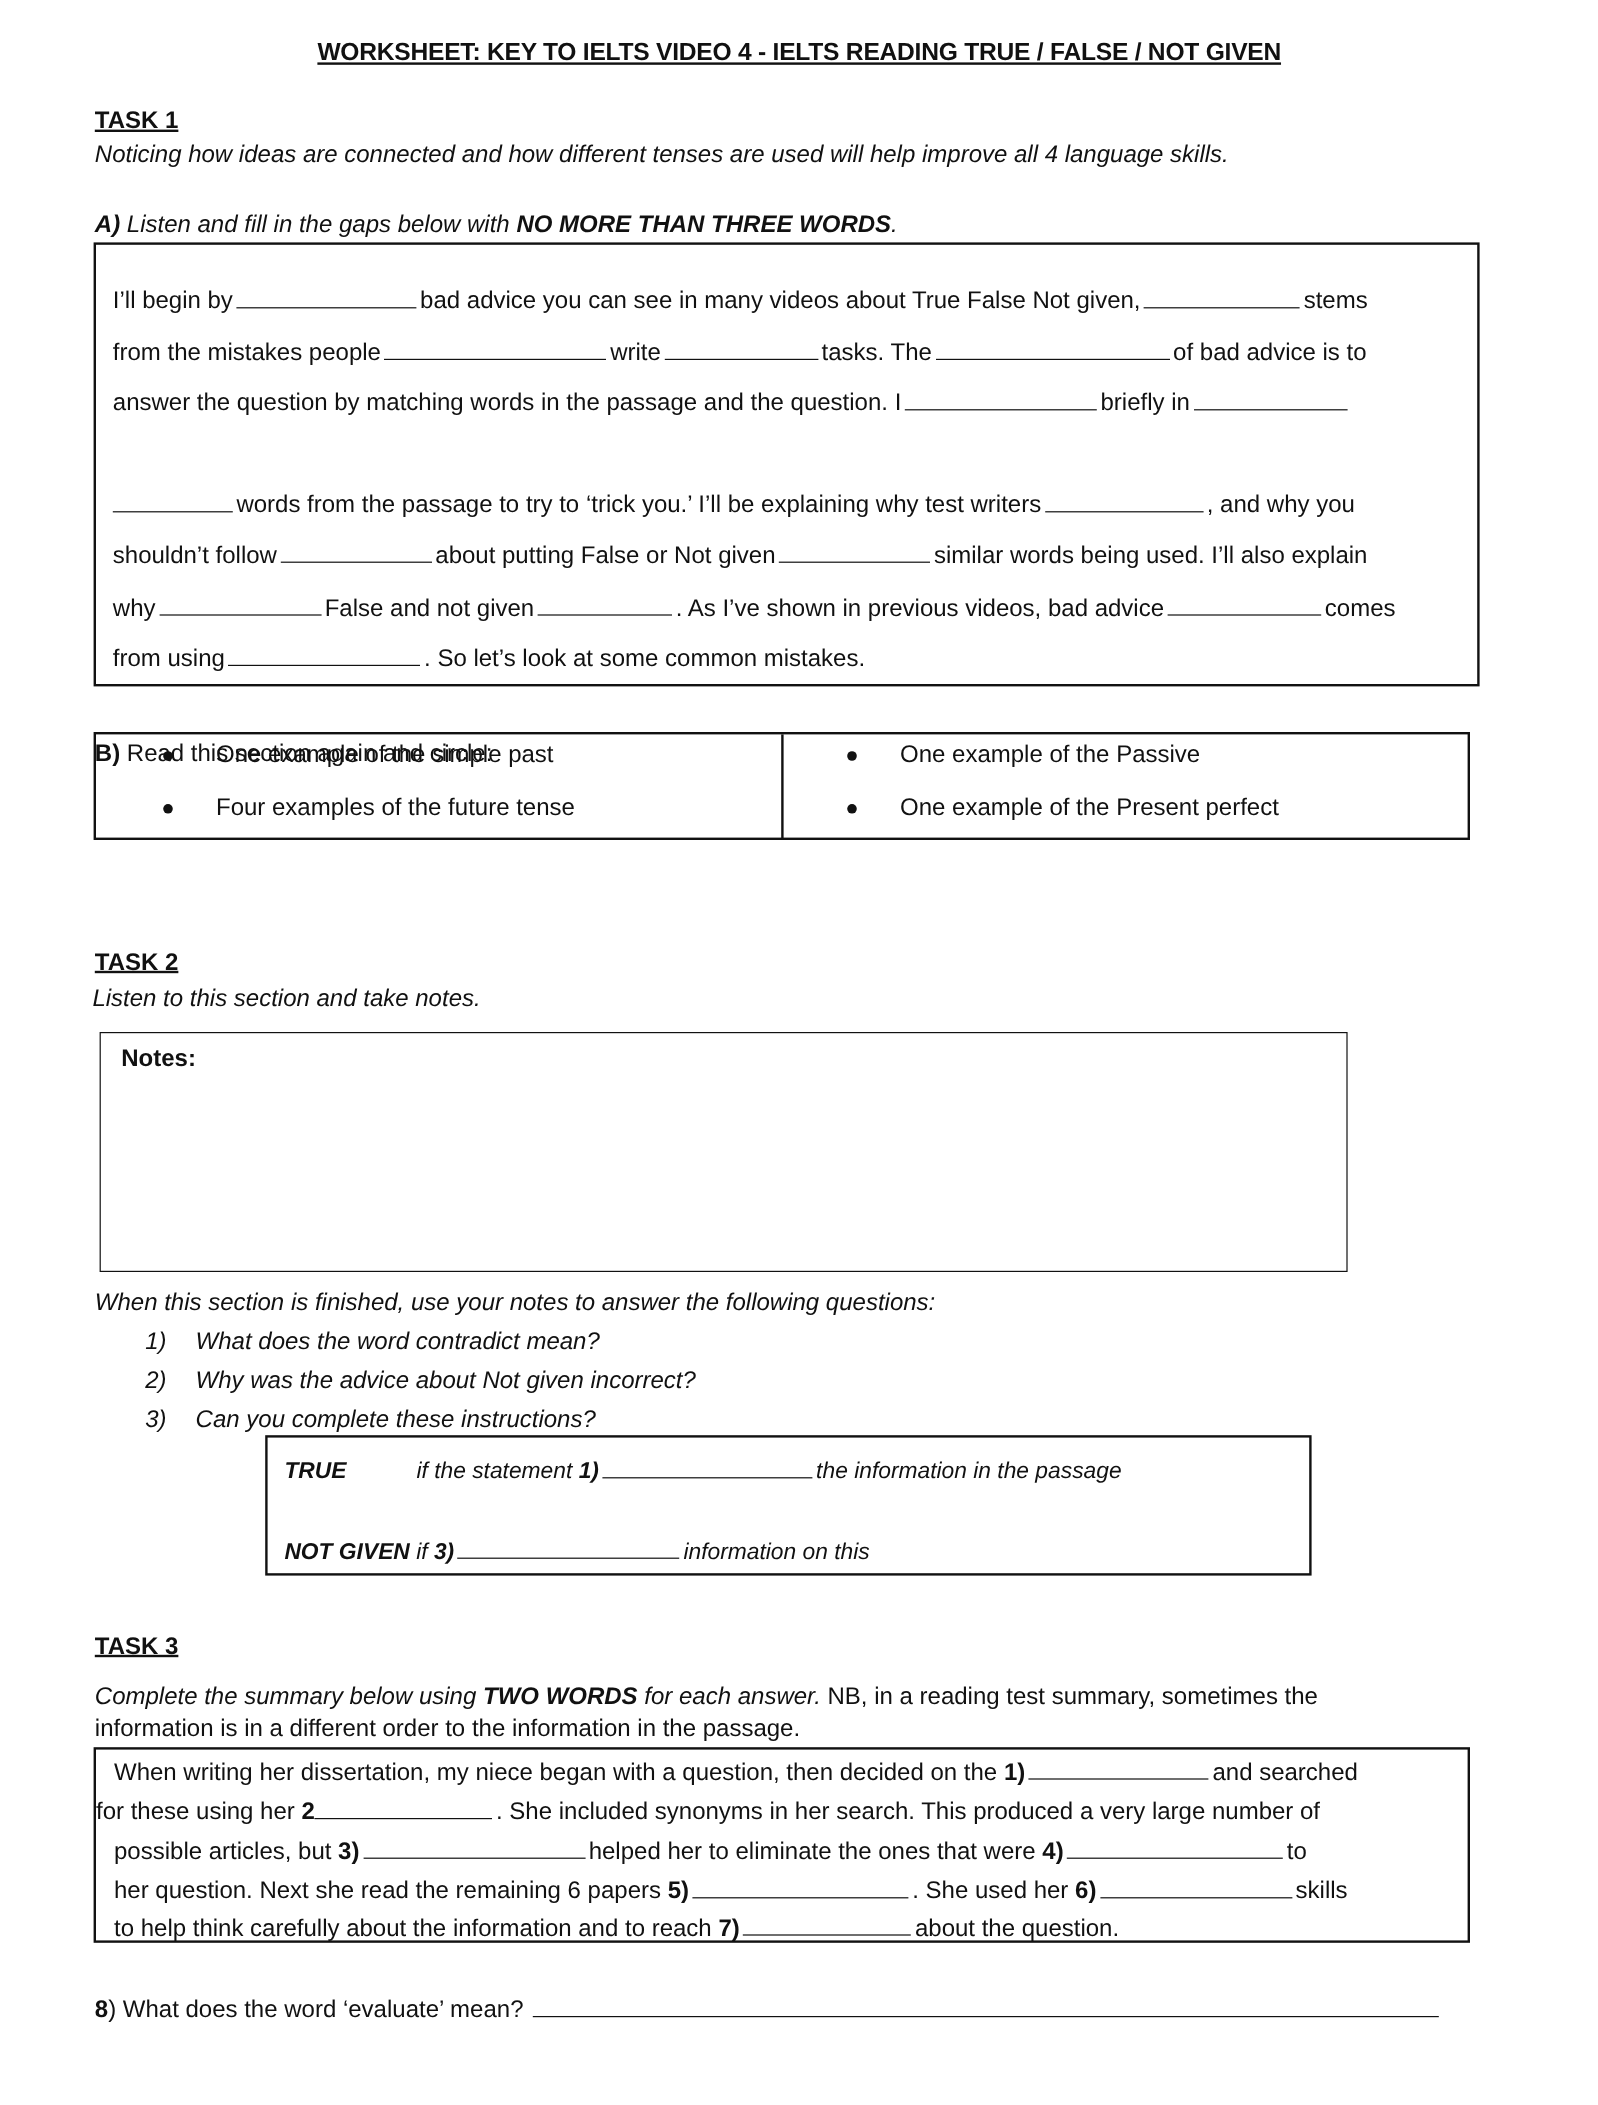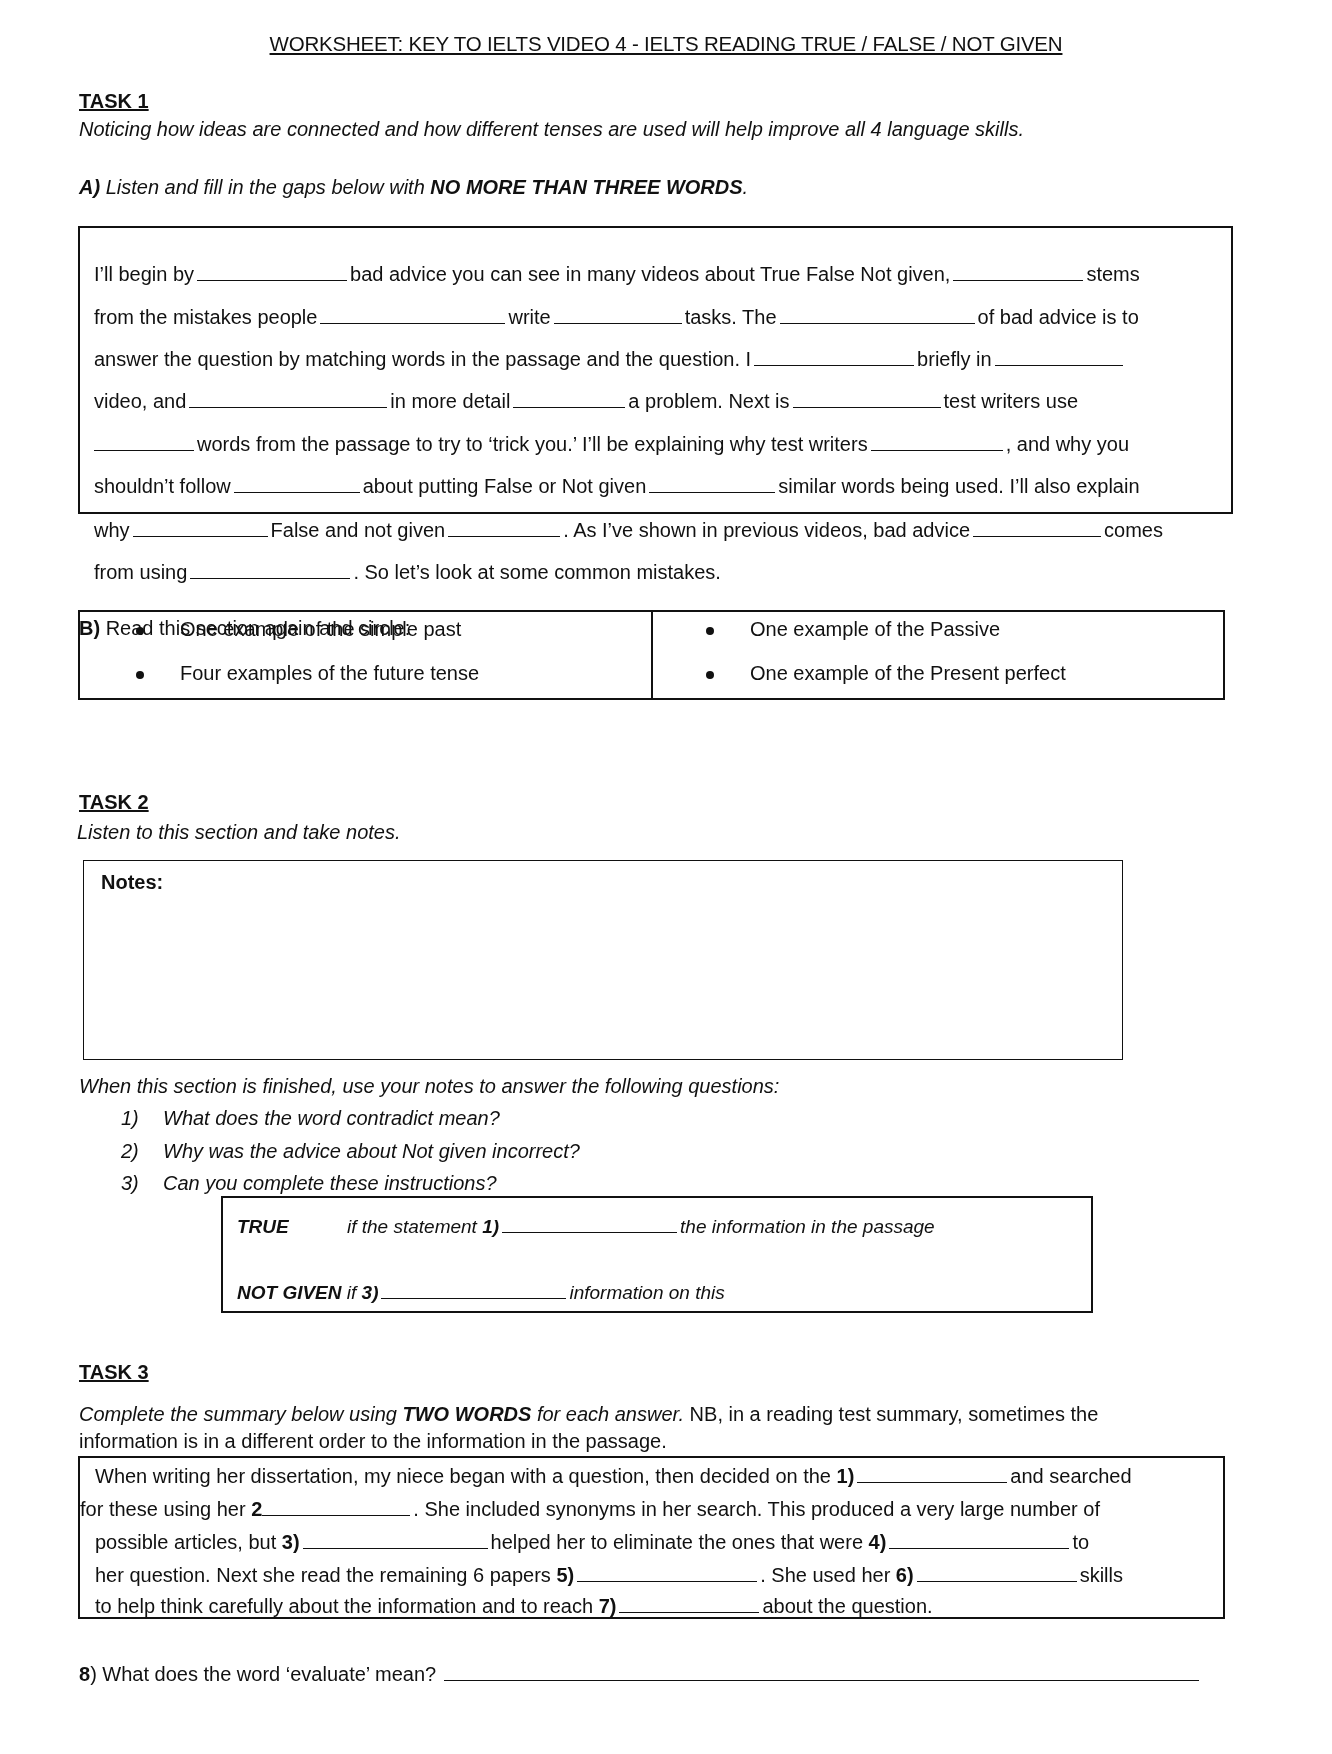--- a/index.html
+++ b/index.html
@@ -5,21 +5,21 @@
     html, body { margin: 0; padding: 0; background: #ffffff; }
     body {
       width: 1332px; height: 1754px; position: relative; overflow: hidden;
       font-family: "Liberation Sans", "DejaVu Sans", sans-serif;
       color: #111111;
       font-size: 20px;
     }
     .abs { position: absolute; }
     .title {
       left: 0; width: 1332px; top: 32px; text-align: center;
-      font-weight: normal; text-decoration: underline; font-size: 20.5px;
+      font-weight: bold; text-decoration: underline; font-size: 20.5px;
       letter-spacing: -0.2px;
     }
     .task-head { font-weight: bold; text-decoration: underline; font-size: 20px; }
     .ital { font-style: italic; }
     .b { font-weight: bold; }
     .box { border: 2px solid #111; box-sizing: border-box; }
     .gap { display: inline-block; border-bottom: 1.5px solid #111; height: 1em; vertical-align: baseline; margin: 0 3px; }
     .para-line { position: absolute; white-space: nowrap; font-size: 20px; }
     .bullet-row { position: absolute; white-space: nowrap; font-size: 20px; }
     .dot { display: inline-block; width: 8px; height: 8px; background: #111; border-radius: 50%; vertical-align: middle; margin-right: 36px; }
@@ -36,37 +36,34 @@
 
 <div class="abs task-head" style="left:79px; top:90px;">TASK 1</div>
 <div class="abs ital" style="left:79px; top:118px; white-space:nowrap;">Noticing how ideas are connected and how different tenses are used will help improve all 4 language skills.</div>
 
 <div class="abs ital" style="left:79px; top:176px; white-space:nowrap;">
   <span class="b">A)</span>
   <span>Listen and fill in the gaps below with</span>
   <span class="b">NO MORE THAN THREE WORDS</span><span>.</span>
 </div>
 
-<div class="abs box" style="left:78px; top:202px; width:1155px; height:288px;margin-top:24px;">
+<div class="abs box" style="left:78px; top:202px; width:1155px; height:370px;">
 
   <div class="para-line" style="left:14px; top:32px;">
     <span>I’ll begin by</span><span class="gap" style="width:150px"></span><span>bad advice you can see in many videos about True False Not given,</span><span class="gap" style="width:130px"></span><span>stems</span>
   </div>
 
   <div class="para-line" style="left:14px; top:75px;">
     <span>from the mistakes people</span><span class="gap" style="width:185px"></span><span>write</span><span class="gap" style="width:128px"></span><span>tasks. The</span><span class="gap" style="width:195px"></span><span>of bad advice is to</span>
   </div>
 
   <div class="para-line" style="left:14px; top:117px;">
     <span>answer the question by matching words in the passage and the question. I</span><span class="gap" style="width:160px"></span><span>briefly in</span><span class="gap" style="width:128px"></span>
   </div>
 
-  <div class="para-line" style="left:14px; top:159px;">
-    <span>video, and</span><span class="gap" style="width:198px"></span><span>in more detail</span><span class="gap" style="width:112px"></span><span>a problem.  Next is</span><span class="gap" style="width:148px"></span><span>test writers use</span>
-  </div>
 
   <div class="para-line" style="left:14px; top:202px;">
     <span class="gap" style="width:100px; margin-left:0"></span><span>words from the passage to try to ‘trick you.’  I’ll be explaining why test writers</span><span class="gap" style="width:132px"></span><span>, and why you</span>
   </div>
 
   <div class="para-line" style="left:14px; top:244px;">
     <span>shouldn’t follow</span><span class="gap" style="width:126px"></span><span>about putting False or Not given</span><span class="gap" style="width:126px"></span><span>similar words being used.  I’ll also explain</span>
   </div>
 
   <div class="para-line" style="left:14px; top:288px;">

